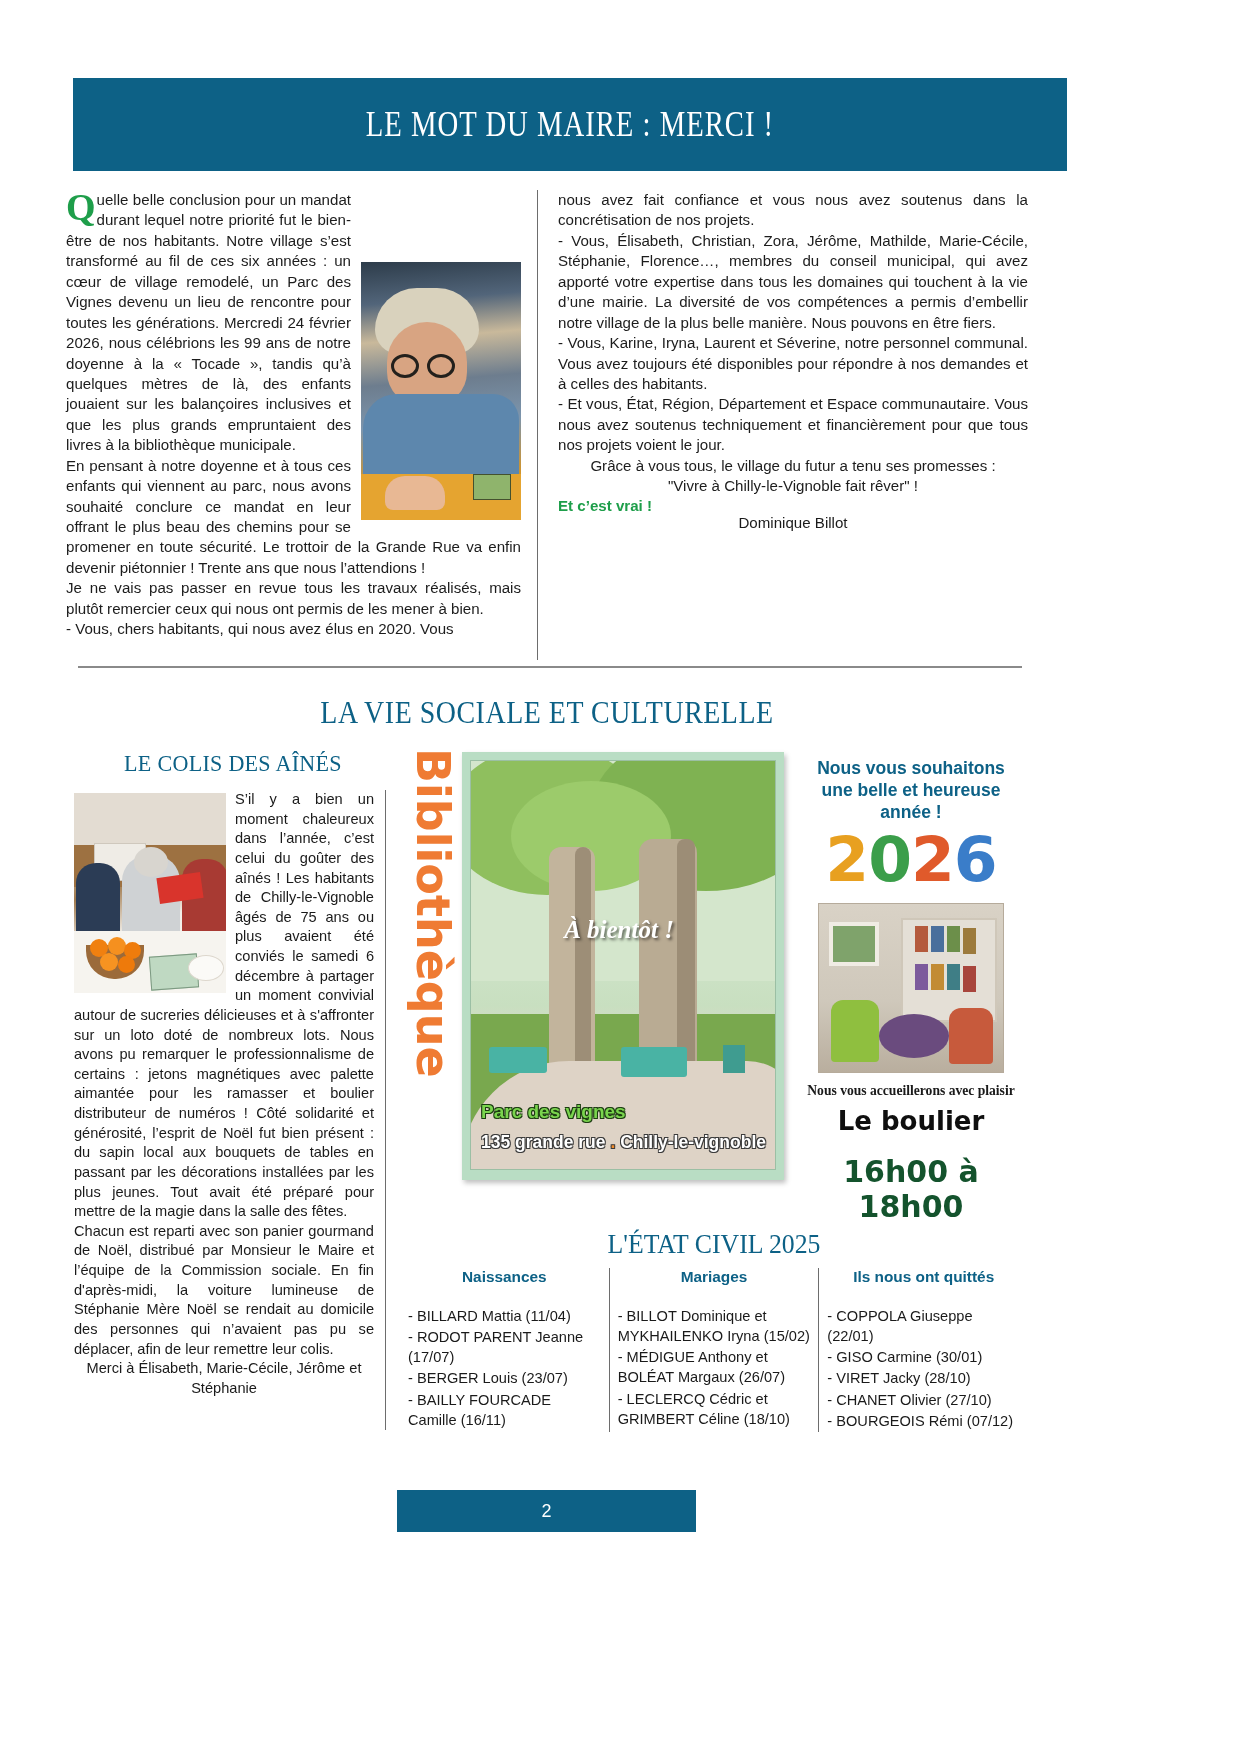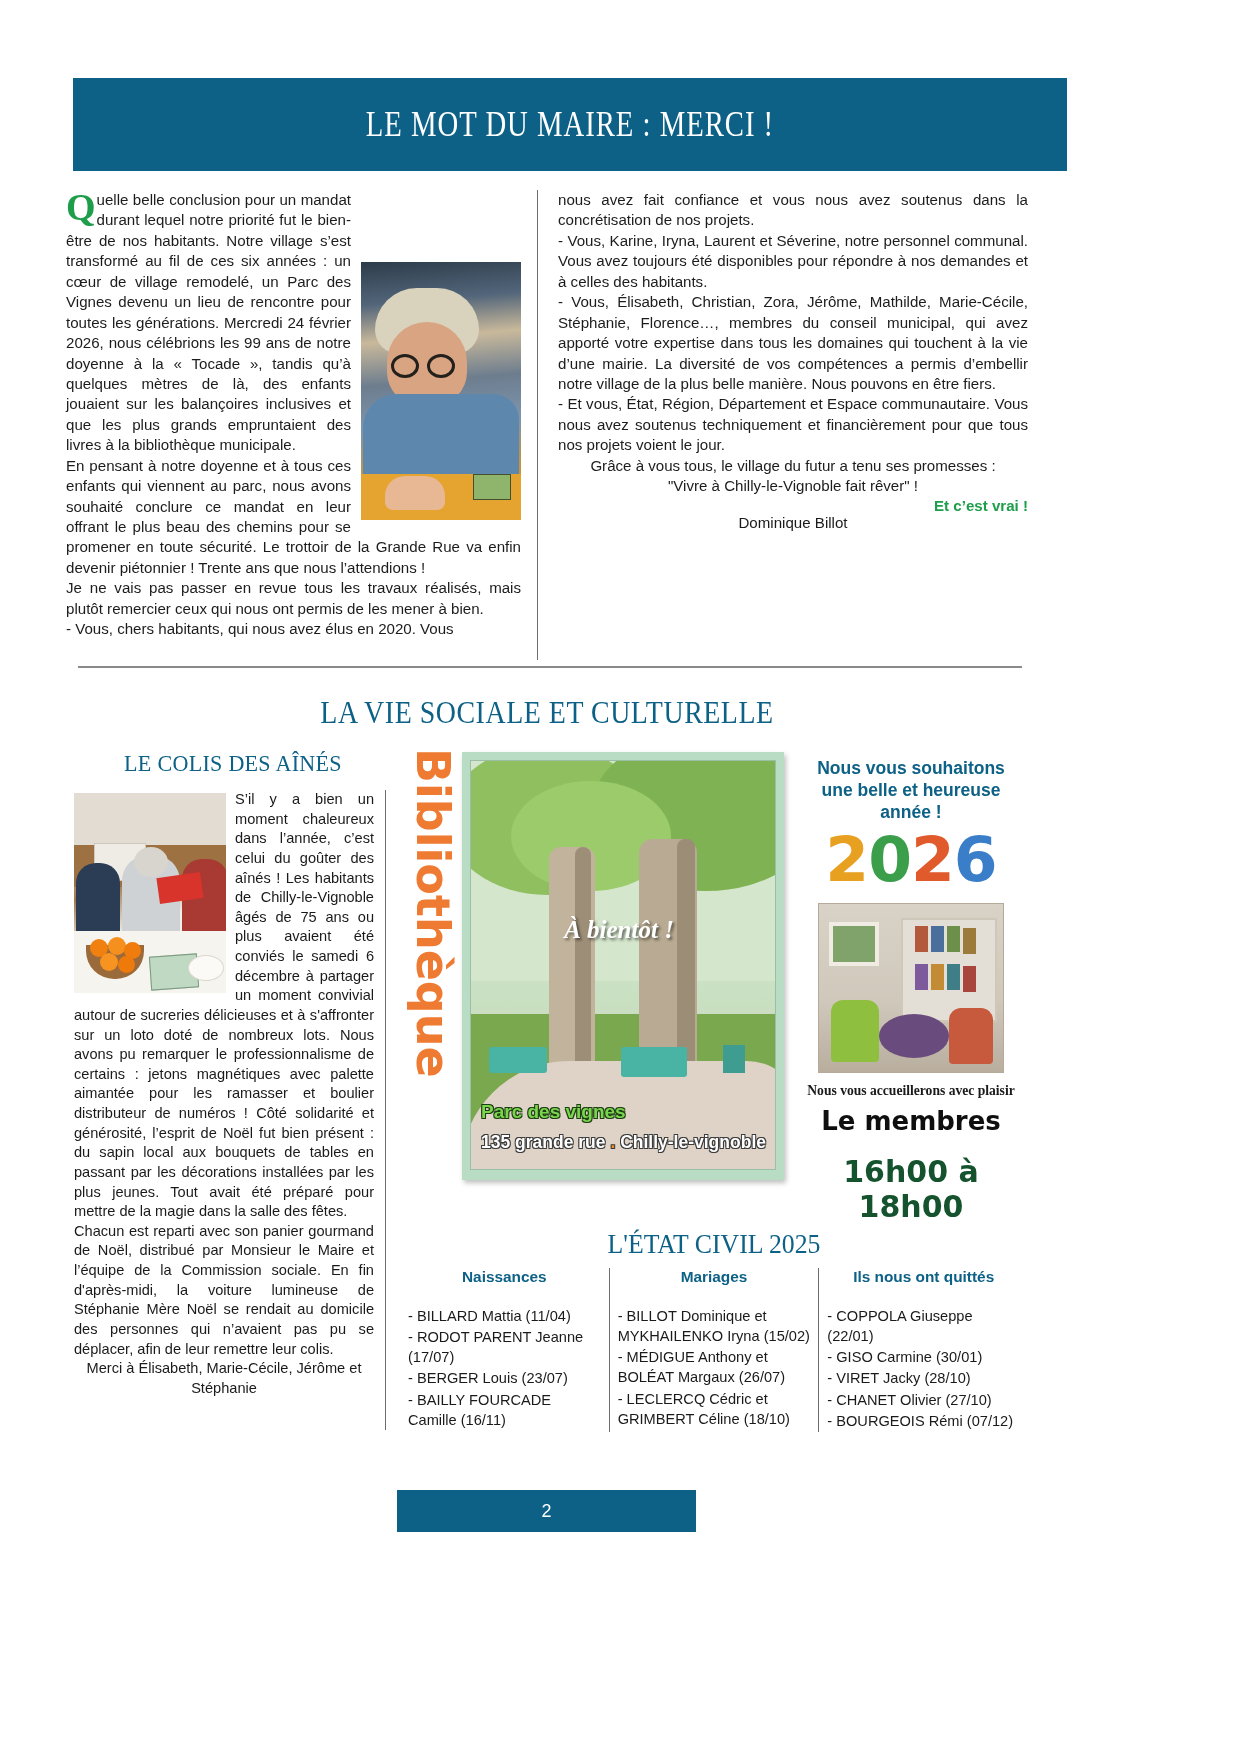--- a/index.html
+++ b/index.html
@@ -57,21 +57,21 @@
   .mayor-photo .face { position:absolute; left:26px; top:60px; width:80px; height:84px; background:#d8a482; border-radius:40px 40px 34px 34px; }
   .mayor-photo .glass1 { position:absolute; left:30px; top:92px; width:28px; height:24px; border:3px solid #23201c; border-radius:50%; }
   .mayor-photo .glass2 { position:absolute; left:66px; top:92px; width:28px; height:24px; border:3px solid #23201c; border-radius:50%; }
   .mayor-photo .shirt { position:absolute; left:2px; top:132px; width:156px; height:96px; background:#5d87ad; border-radius:34px 26px 0 0; }
   .mayor-photo .desk { position:absolute; left:0; bottom:0; width:160px; height:46px; background:#e5a430; }
   .mayor-photo .hand { position:absolute; left:24px; bottom:10px; width:60px; height:34px; background:#e8b894; border-radius:20px 20px 8px 8px; }
   .mayor-photo .card { position:absolute; right:10px; bottom:20px; width:38px; height:26px; background:#8fb46c; border:1px solid #44512e; }
 
   .sig-green {
     color: #1e9e4a; font-weight: bold; font-size: 15.1px;
-    text-align: right; margin: 0;
+    text-align: left; margin: 0;
   }
   .sig-name { font-size: 15.1px; text-align: center; margin: 0; }
   .center-line { text-align: center; }
 
   
   .divider {
     position: absolute; left: 78px; top: 666px; width: 944px; height: 2px;
     background: #8a8a8a;
   }
 
@@ -267,22 +267,22 @@
           <div class="card"></div>
       </div>
       <p class="ptxt"><span class="dropcap">Q</span><span>uelle belle conclusion pour un mandat durant lequel notre priorité fut le bien-être de nos habitants. Notre village s’est transformé au fil de ces six années : un cœur de village remodelé, un Parc des Vignes devenu un lieu de rencontre pour toutes les générations. Mercredi 24 février 2026, nous célébrions les 99 ans de notre doyenne à la « Tocade », tandis qu’à quelques mètres de là, des enfants jouaient sur les balançoires inclusives et que les plus grands empruntaient des livres à la bibliothèque municipale.</span></p>
       <p class="ptxt">En pensant à notre doyenne et à tous ces enfants qui viennent au parc, nous avons souhaité conclure ce mandat en leur offrant le plus beau des chemins pour se promener en toute sécurité. Le trottoir de la Grande Rue va enfin devenir piétonnier ! Trente ans que nous l’attendions !</p>
       <p class="ptxt">Je ne vais pas passer en revue tous les travaux réalisés, mais plutôt remercier ceux qui nous ont permis de les mener à bien.</p>
       <p class="ptxt">- Vous, chers habitants, qui nous avez élus en 2020. Vous</p>
     </div>
 
     <div class="colR">
       <p class="ptxt">nous avez fait confiance et vous nous avez soutenus dans la concrétisation de nos projets.</p>
+      <p class="ptxt">- Vous, Élisabeth, Christian, Zora, Jérôme, Mathilde, Marie-Cécile, Stéphanie, Florence…, membres du conseil municipal, qui avez apporté votre expertise dans tous les domaines qui touchent à la vie d’une mairie. La diversité de vos compétences a permis d’embellir notre village de la plus belle manière. Nous pouvons en être fiers.</p>
       <p class="ptxt">- Vous, Karine, Iryna, Laurent et Séverine, notre personnel communal. Vous avez toujours été disponibles pour répondre à nos demandes et à celles des habitants.</p>
-      <p class="ptxt">- Vous, Élisabeth, Christian, Zora, Jérôme, Mathilde, Marie-Cécile, Stéphanie, Florence…, membres du conseil municipal, qui avez apporté votre expertise dans tous les domaines qui touchent à la vie d’une mairie. La diversité de vos compétences a permis d’embellir notre village de la plus belle manière. Nous pouvons en être fiers.</p>
       <p class="ptxt">- Et vous, État, Région, Département et Espace communautaire. Vous nous avez soutenus techniquement et financièrement pour que tous  nos projets voient le jour.</p>
       <p class="ptxt center-line">Grâce à vous tous, le village du futur a tenu ses promesses :</p>
       <p class="ptxt center-line">"Vivre à Chilly-le-Vignoble fait rêver" !</p>
       <p class="sig-green">Et c’est vrai !</p>
       <p class="sig-name">Dominique Billot</p>
     </div>
   </div>
 
   <div class="divider"></div>
 
@@ -353,21 +353,21 @@
       <div class="bk" style="left:96px;top:60px;background:#7c5a9c"></div>
       <div class="bk" style="left:112px;top:60px;background:#c28b34"></div>
       <div class="bk" style="left:128px;top:60px;background:#3f7e86"></div>
       <div class="bk" style="left:144px;top:62px;background:#a8453c"></div>
       <div class="art1"></div>
       <div class="chair"></div>
         <div class="table"></div>
         <div class="chair2"></div>
     </div>
     <div class="welcome">Nous vous accueillerons avec plaisir</div>
-    <div class="day">Le membres</div>
+    <div class="day">Le boulier</div>
     <div class="hours">16h00 à 18h00</div>
   </div>
 
   <div class="etat-title">L'ÉTAT CIVIL 2025</div>
   <div class="etat-table">
 
     <div class="etat-col">
       <h4>Naissances</h4>
       <ul>
         <li>- BILLARD Mattia (11/04)</li>

